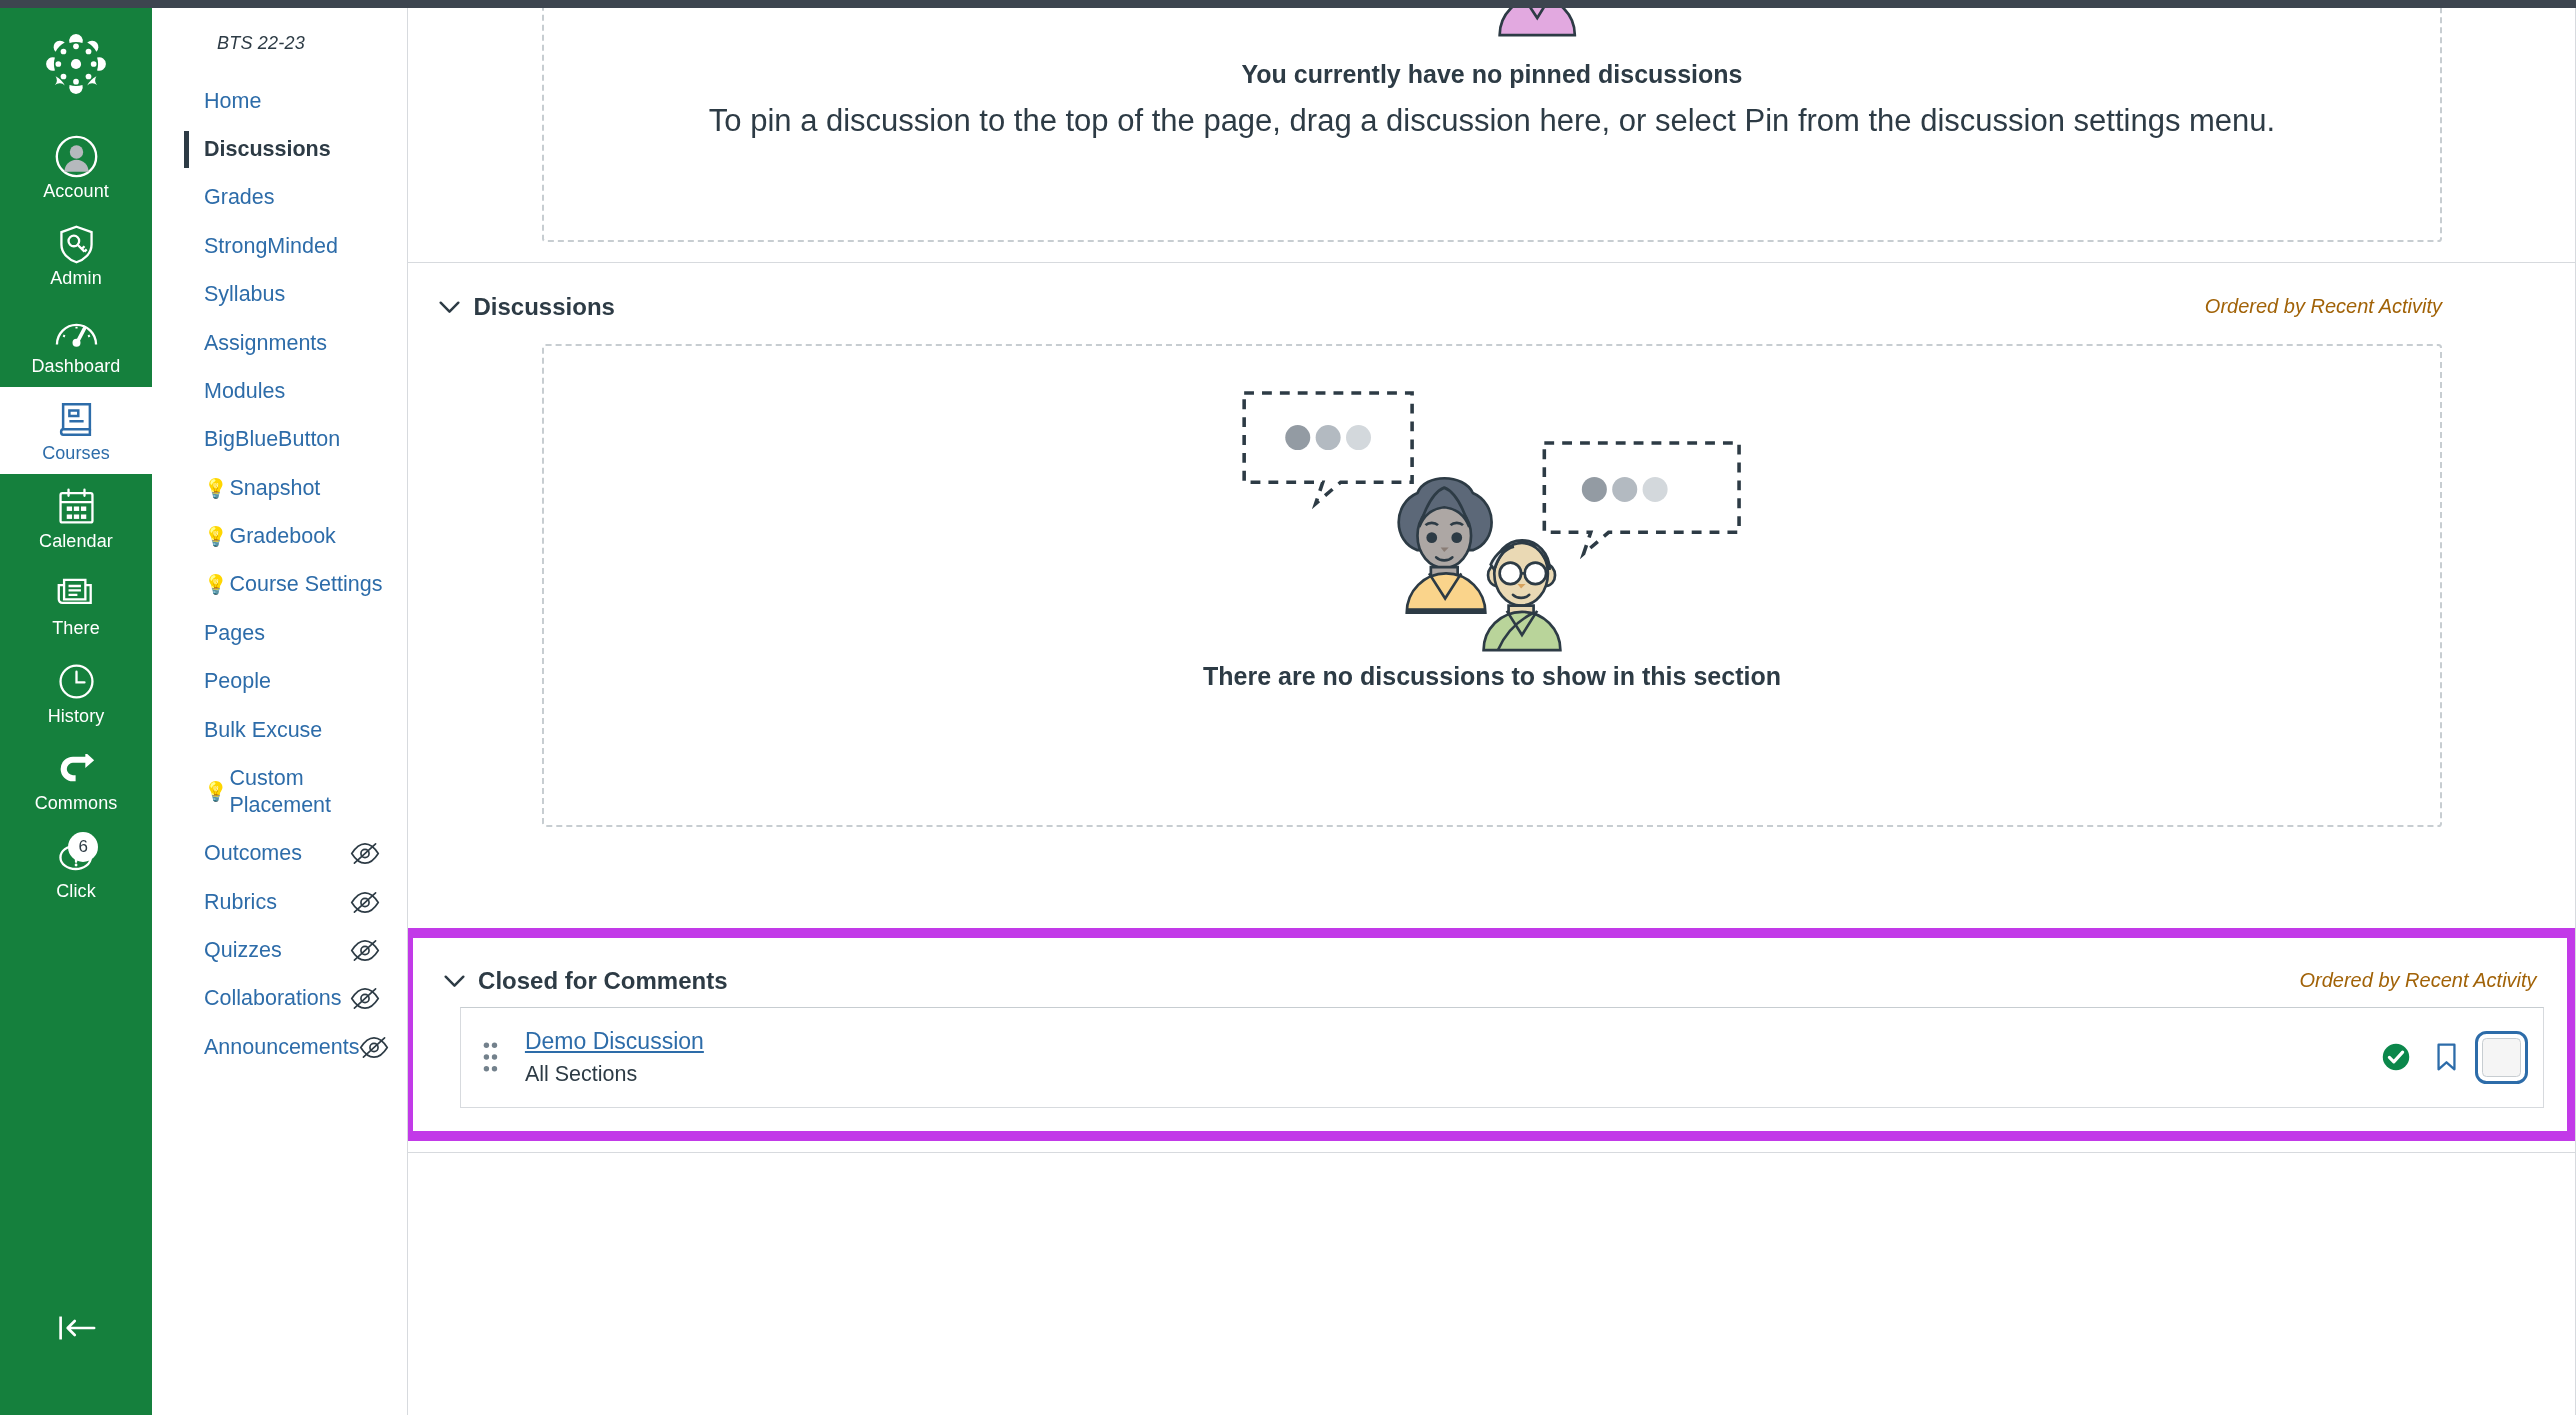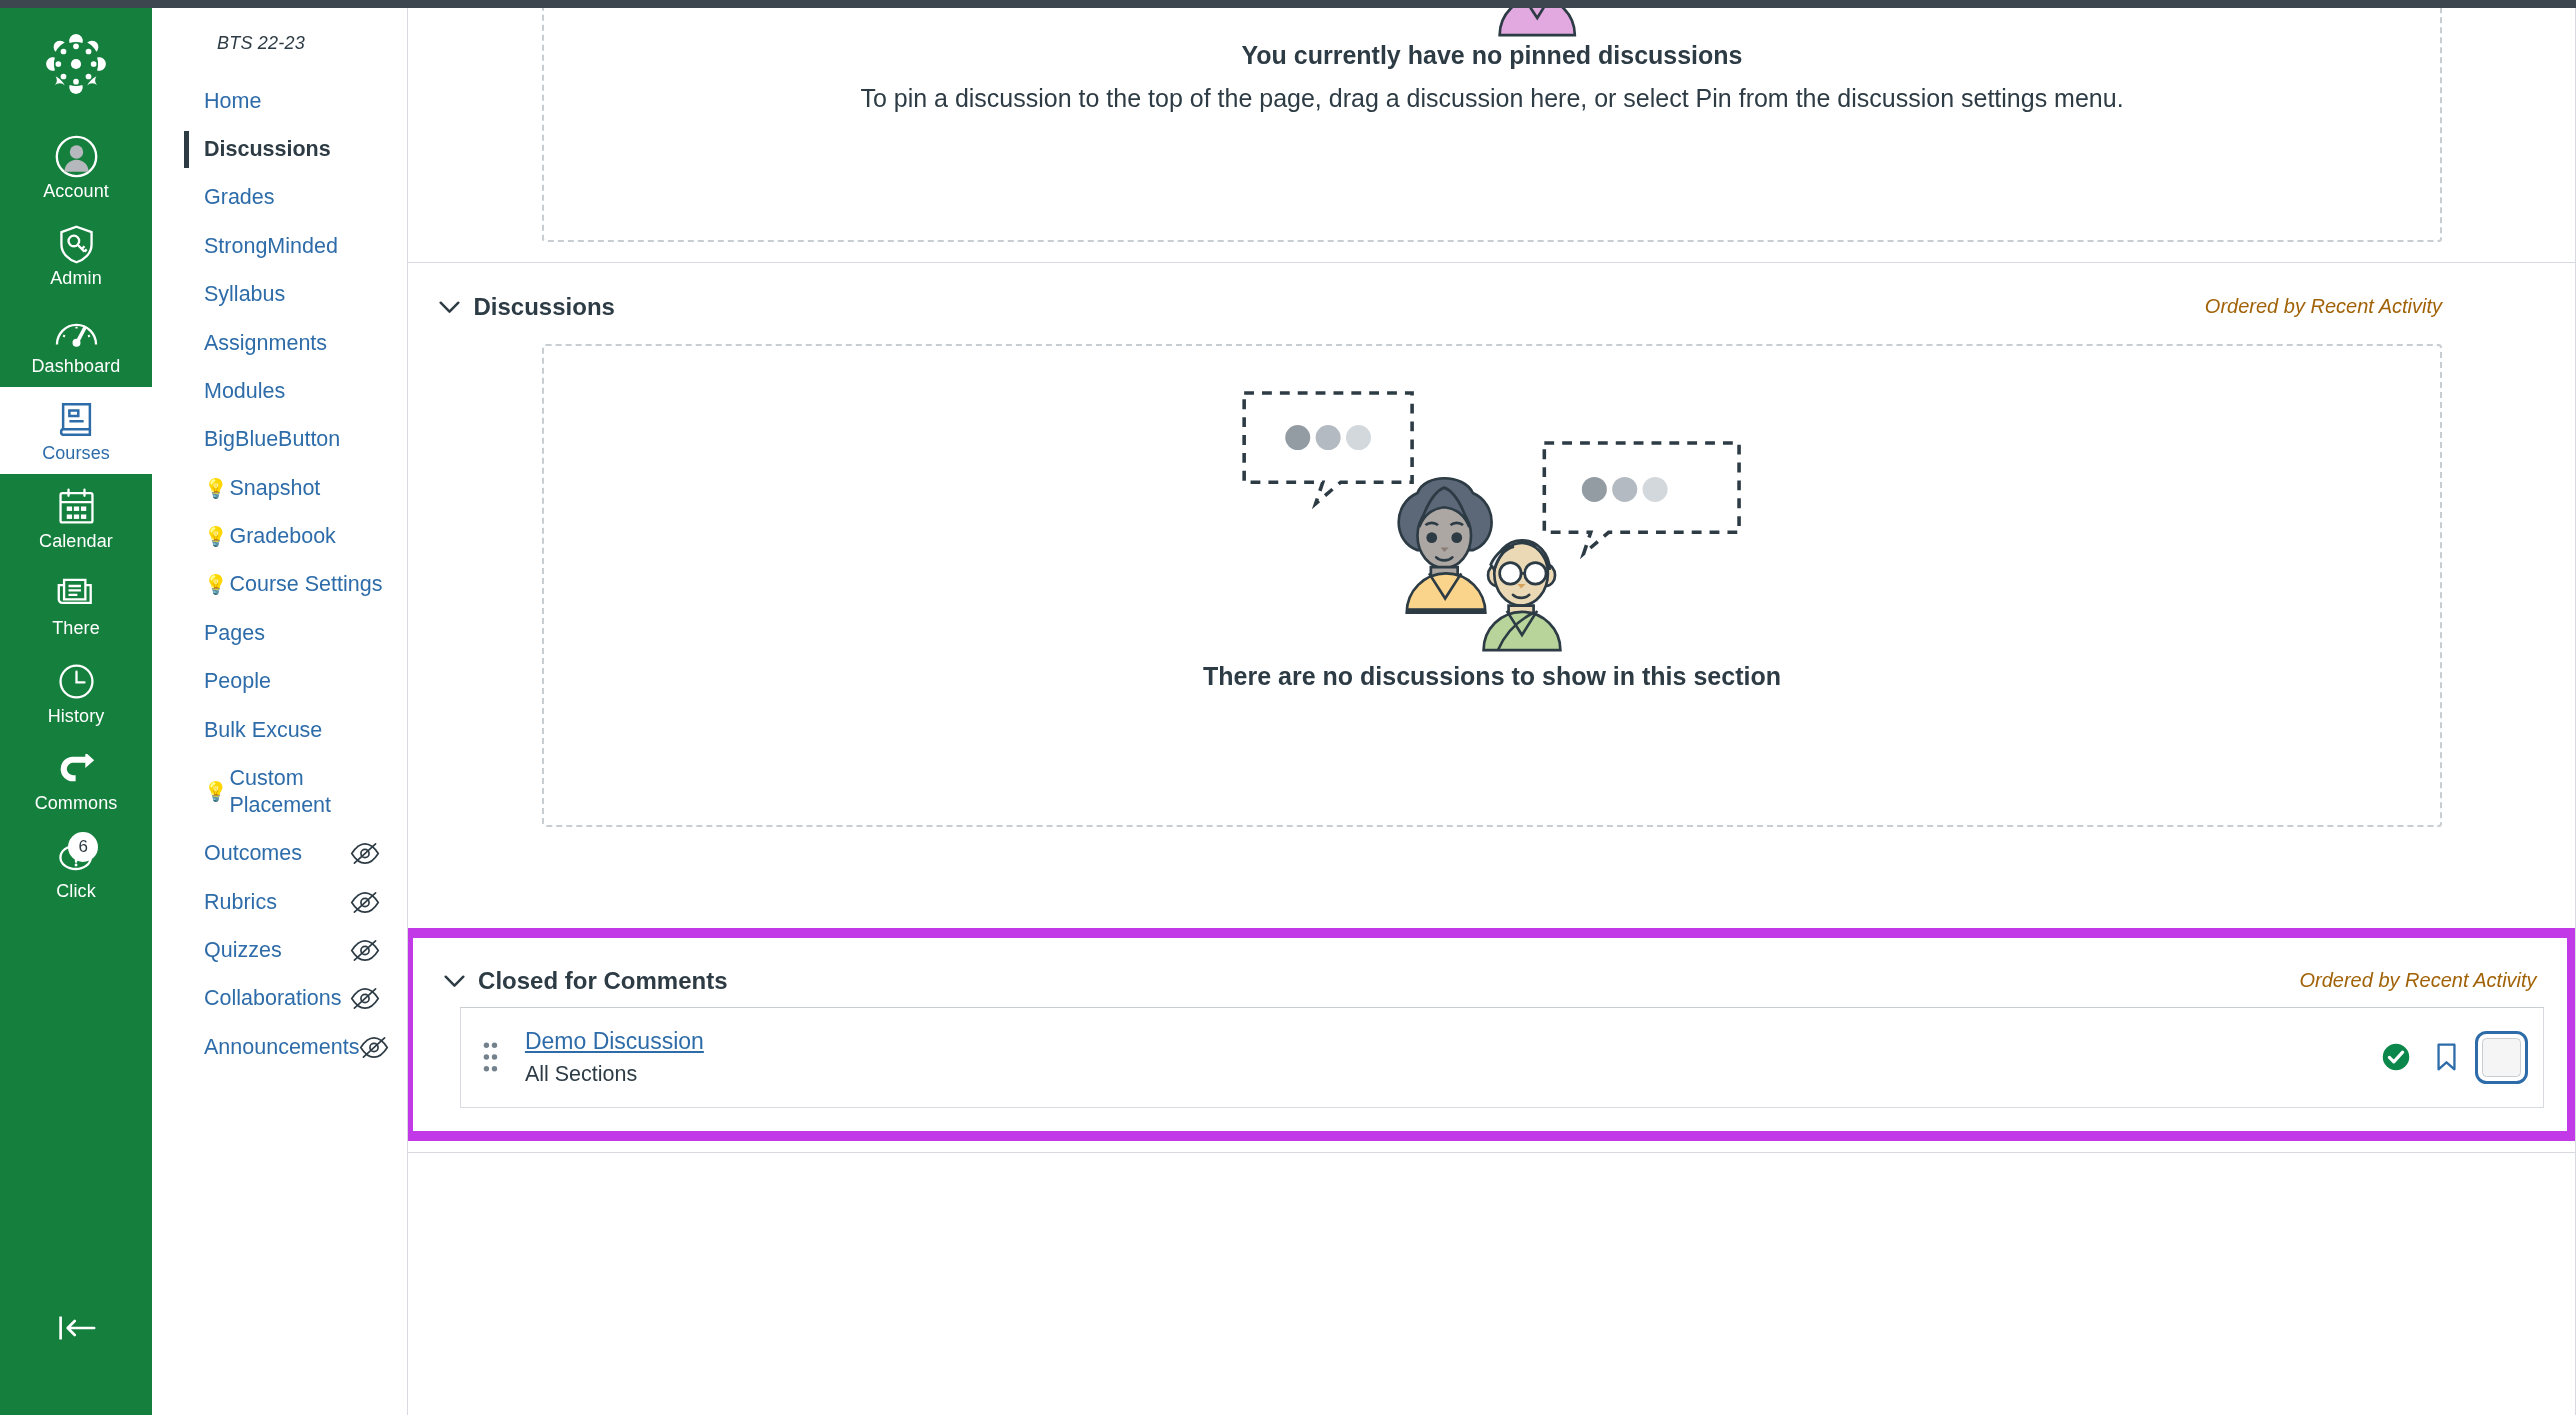--- a/index.html
+++ b/index.html
@@ -83,24 +83,24 @@
     border:2.7px dashed #c7cdd1;
     border-radius:3.6px;
     margin:0 134px;
     position:relative;
   }
   .pinned-box { height:431px; margin-top:-197px; }
 
   .empty-illustration { display:flex; justify-content:center; }
   .empty-title {
     text-align:center; font-size:25px; font-weight:bold;
-    color:#2d3b45; margin-top:4px;
+    color:#2d3b45; margin-top:23px;
   }
   .empty-sub {
-    text-align:center; font-size:25px; color:#2d3b45;
+    text-align:center; font-size:31px; color:#2d3b45;
     margin-top:14.3px; font-weight:400;
   }
   .empty-link {
     text-align:center; font-size:25px; color:#2d6ca9;
     margin-top:12.5px; cursor:pointer;
   }
 
   .section-divider { border-top:0.9px solid #d7dade; margin:0; }
 
   .section-header {

